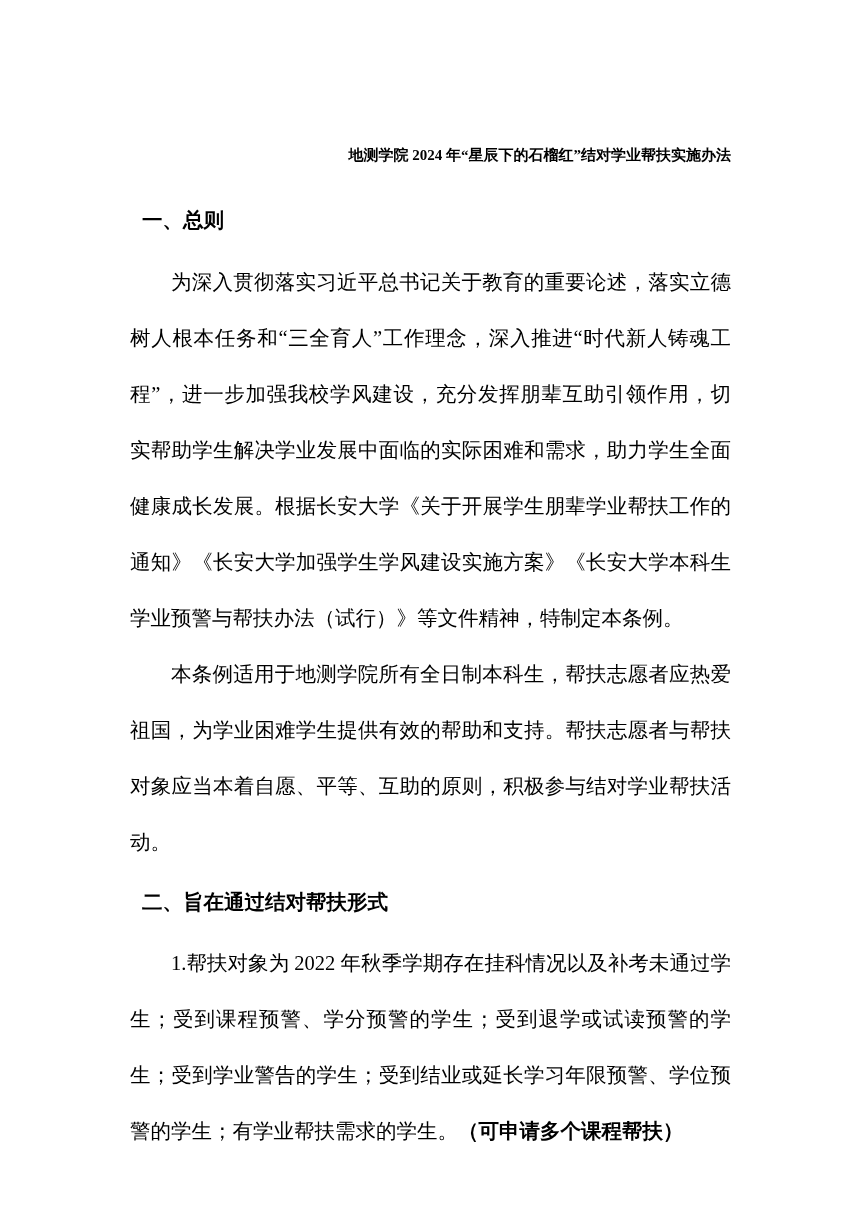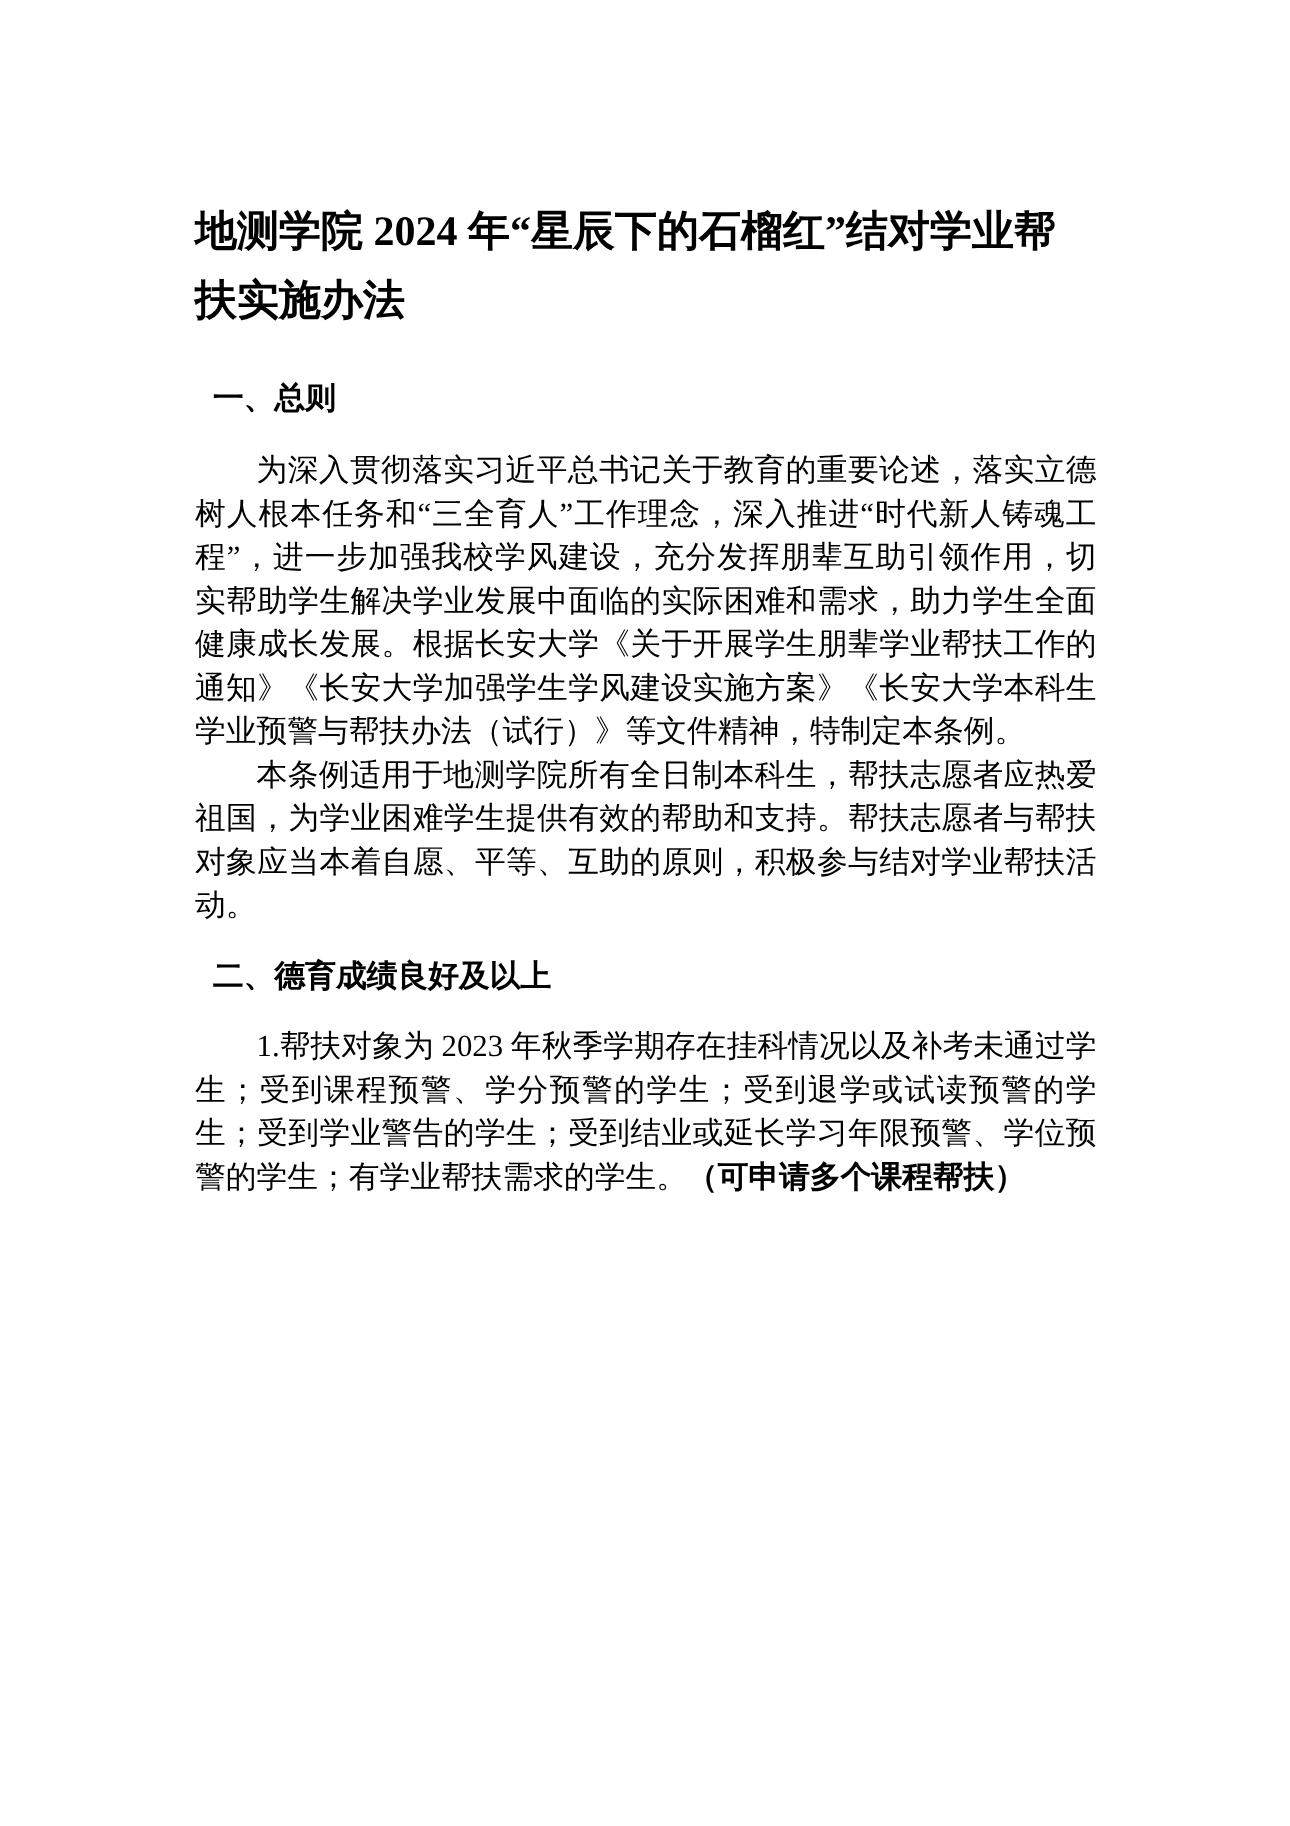--- a/index.html
+++ b/index.html
@@ -18,36 +18,36 @@
     box-sizing: border-box;
   }
   .content {
     position: absolute;
     left: 130px;
     top: 132px;
     width: 601px;
   }
   .doc-title {
     margin: 0 0 22px 0;
-    font-size: 28px;
+    font-size: 15px;
     font-weight: bold;
     line-height: 46px;
-    text-align: left;
+    text-align: right;
   }
   .section-heading {
     margin: 12px;
     font-size: 20.5px;
     font-weight: bold;
     line-height: 41.7px;
     text-align: left;
   }
   .para {
     margin: 0;
     font-size: 20.5px;
-    line-height: 29px;
+    line-height: 56px;
     text-align: justify;
     text-indent: 2em;
   }
   .run-bold {
     font-weight: bold;
   }
 </style>
 </head>
 <body>
 
@@ -55,20 +55,20 @@
   <div class="content">
 
     <h1 class="doc-title">地测学院 2024 年“星辰下的石榴红”结对学业帮扶实施办法</h1>
 
     <h2 class="section-heading">一、总则</h2>
 
     <p class="para"><span>为深入贯彻落实习近平总书记关于教育的重要论述，落实立德树人根本任务和“三全育人”工作理念，深入推进“时代新人铸魂工程”，进一步加强我校学风建设，充分发挥朋辈互助引领作用，切实帮助学生解决学业发展中面临的实际困难和需求，助力学生全面健康成长发展。根据长安大学《关于开展学生朋辈学业帮扶工作的通知》《长安大学加强学生学风建设实施方案》《长安大学本科生学业预警与帮扶办法（试行）》等文件精神，特制定本条例。</span></p>
 
     <p class="para"><span>本条例适用于地测学院所有全日制本科生，帮扶志愿者应热爱祖国，为学业困难学生提供有效的帮助和支持。帮扶志愿者与帮扶对象应当本着自愿、平等、互助的原则，积极参与结对学业帮扶活动。</span></p>
 
-    <h2 class="section-heading">二、德育成绩良好及以上</h2>
+    <h2 class="section-heading">二、旨在通过结对帮扶形式</h2>
 
-    <p class="para"><span>1.帮扶对象为 2023 年秋季学期存在挂科情况以及补考未通过学生；受到课程预警、学分预警的学生；受到退学或试读预警的学生；受到学业警告的学生；受到结业或延长学习年限预警、学位预警的学生；有学业帮扶需求的学生。</span><span class="run-bold">（可申请多个课程帮扶）</span></p>
+    <p class="para"><span>1.帮扶对象为 2022 年秋季学期存在挂科情况以及补考未通过学生；受到课程预警、学分预警的学生；受到退学或试读预警的学生；受到学业警告的学生；受到结业或延长学习年限预警、学位预警的学生；有学业帮扶需求的学生。</span><span class="run-bold">（可申请多个课程帮扶）</span></p>
 
 
 
   </div>
 </div>
 
 </body></html>

